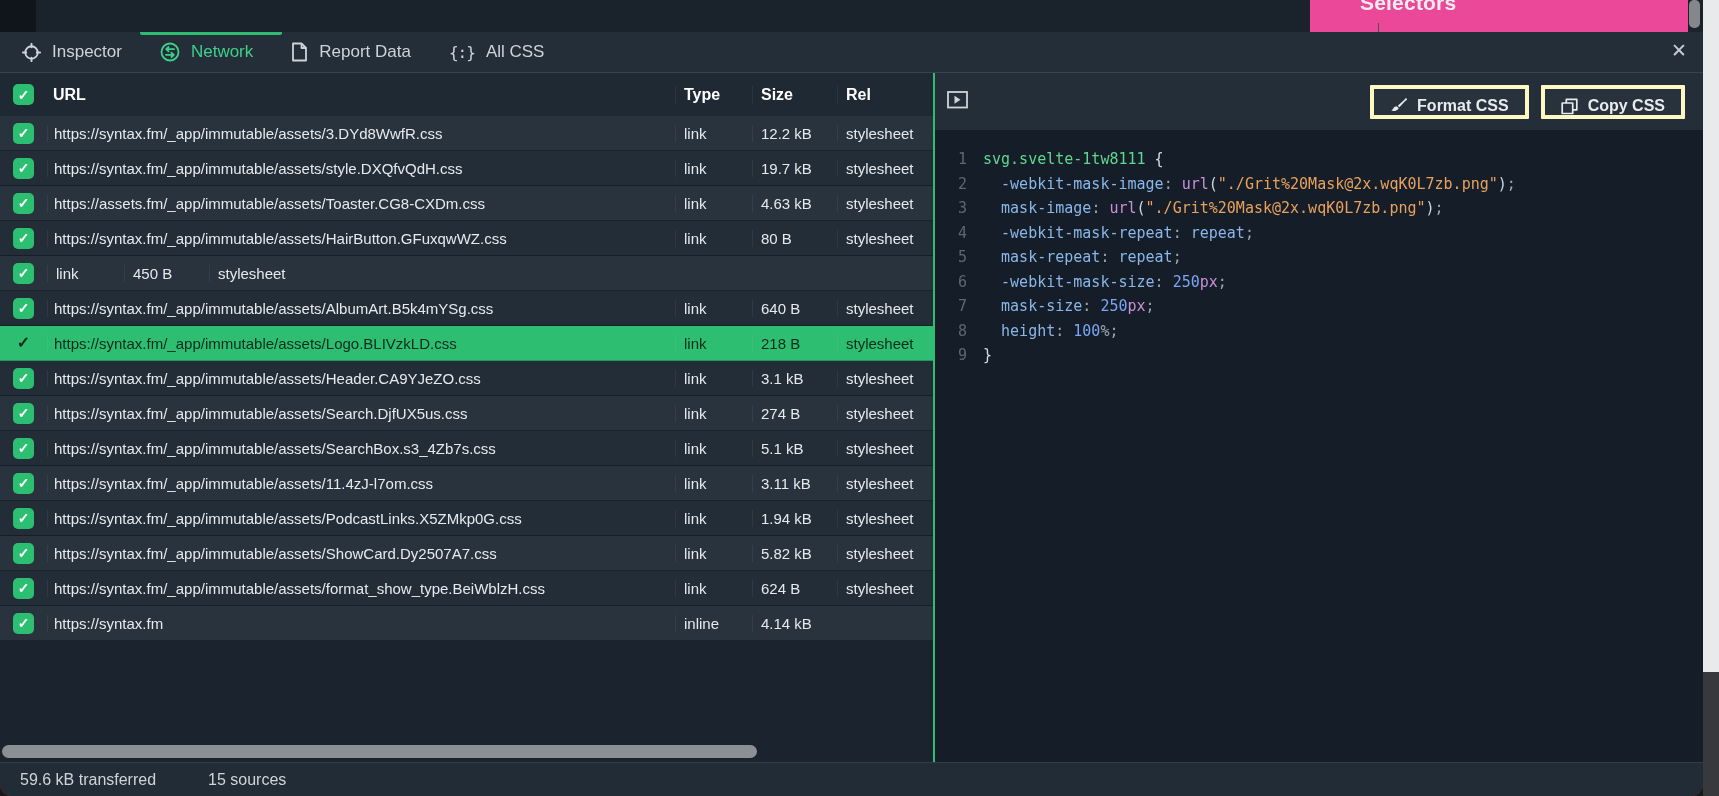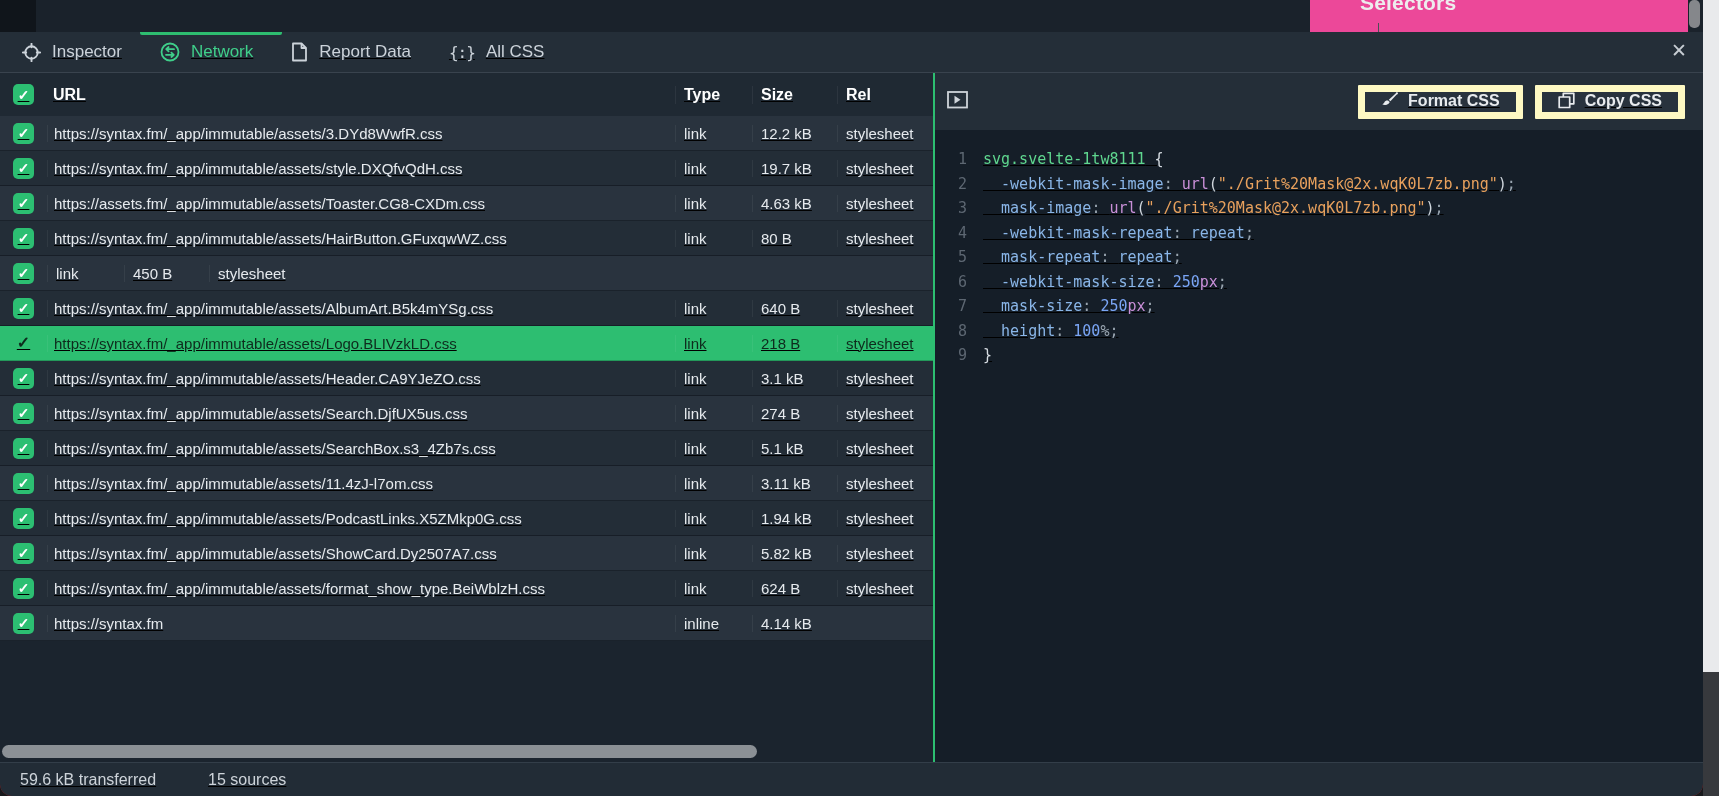--- a/index.html
+++ b/index.html
@@ -16,21 +16,21 @@
   .selectors-title { position:absolute; left:50px; top:-9px; color:#ededee; font-size:21px; font-weight:bold; letter-spacing:.2px; }
   .selectors-divider { position:absolute; left:68px; top:23px; width:1px; height:9px; background:#4a4f55; }
   .page-vscroll-thumb { position:absolute; left:1689px; top:0; width:11px; height:28px; background:#85878b; border-radius:5px; }
   .edge-strip-light { position:absolute; left:1703px; top:0; width:16px; height:672px; background:#e9eaec; }
   .edge-strip-dark  { position:absolute; left:1703px; top:672px; width:16px; height:124px; background:#37393d; }
 
   
   .panel {
     position:absolute; left:0; top:32px; width:1703px; height:764px;
     background:#b91c1c; border-radius:0 0 12px 12px; overflow:hidden;
-    display:flex; flex-direction:column;text-decoration:underline;
+    display:flex; flex-direction:column;
   }
   
   .tabbar {
     position:relative; height:41px; flex:0 0 41px; background:#242e38;
     border-bottom:1px solid #39434e; display:flex; align-items:center;
     padding-left:22px; gap:38px;
   }
   .tab { display:flex; align-items:center; gap:11px; color:#ccd3da; font-size:17px; cursor:default; }
   .tab.active { color:#3fcf8a; }
   .tab svg { display:block; }
@@ -74,22 +74,22 @@
   }
 
   
   .rp-toolbar {
     height:57px; flex:0 0 57px; background:#242e38; display:flex; align-items:center;
     padding:0 18px 0 12px;
   }
   .panel-toggle { display:flex; align-items:center; }
   .rp-spacer { flex:1 1 auto; }
   .rp-btn {
-    height:34px; display:flex; align-items:flex-start; gap:10px; padding:0 16px;
-    border:7px solid #fef9c3; background:#28323d; color:#e8ebee;
+    height:34px; display:flex; align-items:flex-end; gap:10px; padding:0 16px;
+    border:4px solid #fef9c3; background:#28323d; color:#e8ebee;
     font-size:16px; font-weight:600; border-radius:1px;
   }
   .rp-btn + .rp-btn { margin-left:12px; }
   .rp-btn svg { display:block; }
 
   
   .code-area {
     flex:1 1 auto; overflow:hidden; padding:17px 0 0 8px;
     font-family:"DejaVu Sans Mono", monospace; font-size:15px; line-height:24.5px;
   }

